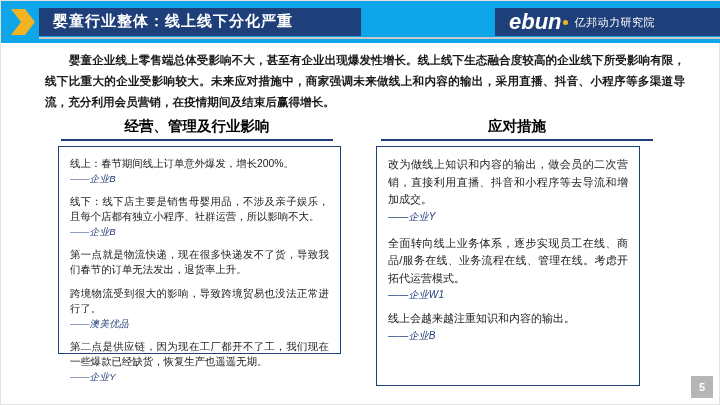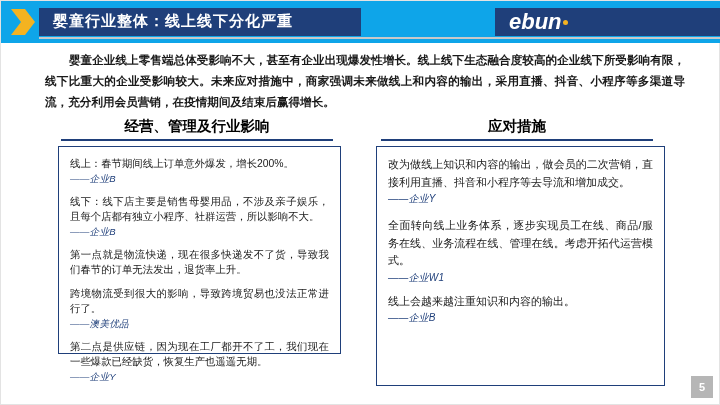--- a/index.html
+++ b/index.html
@@ -71,21 +71,21 @@
   #title-left{left:60px;top:116px;width:272px;}
   #title-left .rule{width:272px;}
   #title-right{left:380px;top:116px;width:272px;}
   #title-right .rule{width:272px;}
   
   .box{
     position:absolute;border:1.3px solid #1f3f7a;background:#ffffff;
     box-sizing:border-box;
   }
   #box-left{left:57px;top:145px;width:283px;height:208px;}
-  #box-right{left:375px;top:145px;width:289px;height:240px;}
+  #box-right{left:375px;top:145px;width:264px;height:240px;}
   .box-inner{
     padding:9px 11px 8px 11px;
   }
   .blk{margin-bottom:8px;}
   .blk p{
     margin:0;
     font-size:10.4px;line-height:15.5px;color:#1a1a1a;
     text-align:justify;
   }
   #box-right .blk p{font-size:11px;line-height:17.5px;}
@@ -118,20 +118,21 @@
       </svg>
     </div>
 
     <div class="hdr-bar">
       <div class="hdr-bar-title">婴童行业整体：线上线下分化严重</div>
     </div>
 
     <div class="hdr-right">
       <span class="logo-e">ebun</span>
       <span class="logo-dot"></span>
+      <span class="logo-cn">亿邦动力研究院</span>
     </div>
 
     <div class="hdr-underline"></div>
   </div>
 
   <div class="intro">婴童企业线上零售端总体受影响不大，甚至有企业出现爆发性增长。线上线下生态融合度较高的企业线下所受影响有限，线下比重大的企业受影响较大。未来应对措施中，商家强调未来做线上和内容的输出，采用直播、抖音、小程序等多渠道导流，充分利用会员营销，在疫情期间及结束后赢得增长。</div>
 
   <div class="col-title" id="title-left">
     <div>经营、管理及行业影响</div>
     <div class="rule"></div>

